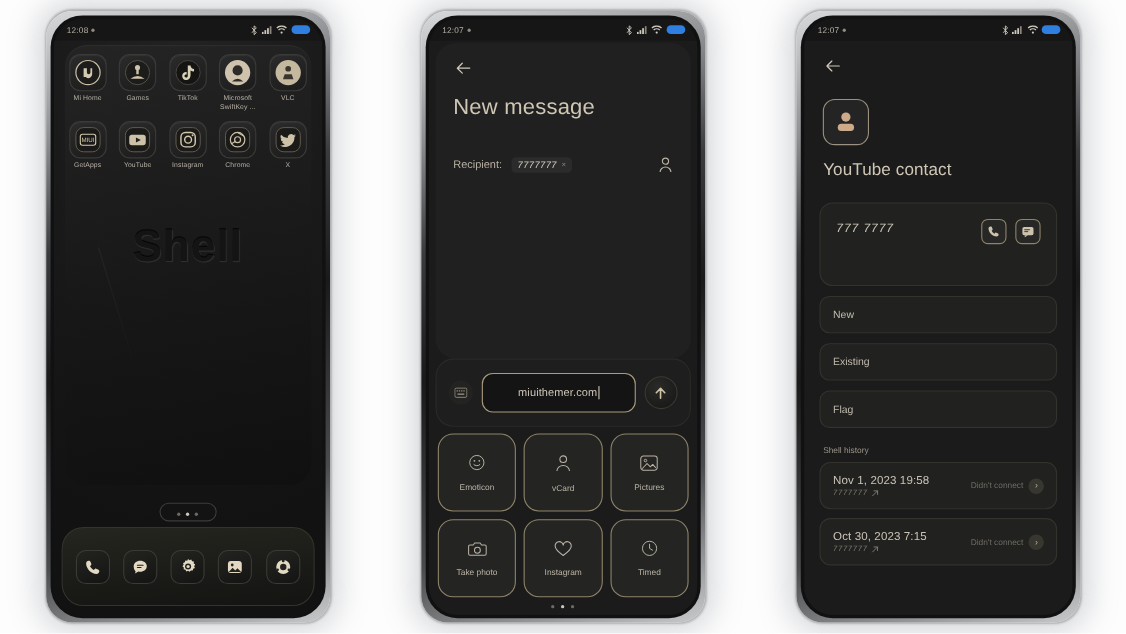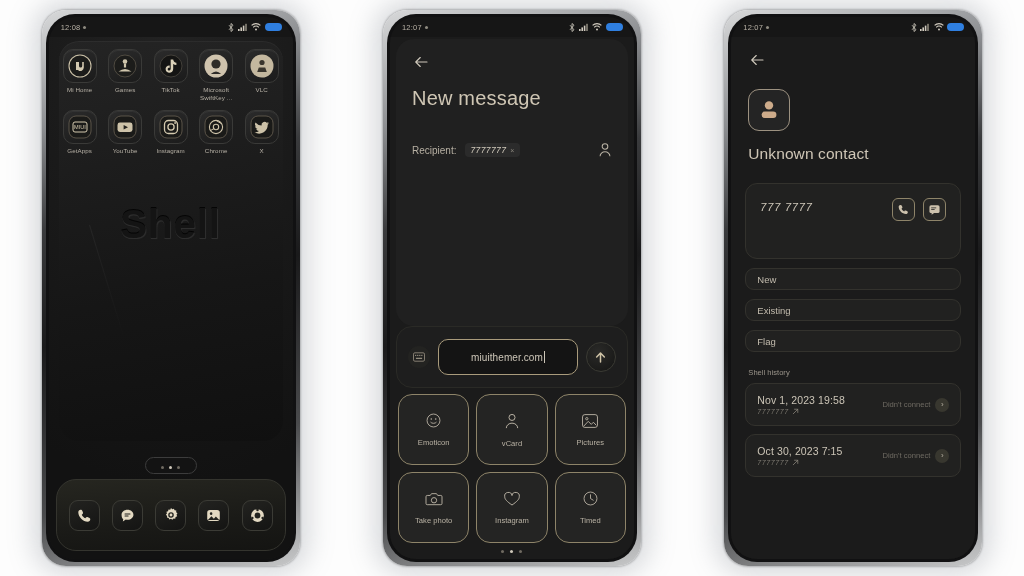--- a/index.html
+++ b/index.html
@@ -350,21 +350,21 @@
   .card-actions { display: flex; gap: 8px; }
   .act-btn {
     width: 23px; height: 23px;
     border-radius: 6px;
     border: 0.7px solid #8e8469;
     background: #272725;
     display: flex; align-items: center; justify-content: center;
   }
   .opt-row {
     margin: 9px 14px 0 14px;
-    height: 22px;
+    height: 34px;
     border-radius: 9px;
     background: #212120;
     border: 0.6px solid #33322d;
     display: flex;
     align-items: center;
     padding: 0 11px;
     font-size: 9.5px;
     color: #c2bbad;
   }
   .sec-title {
@@ -780,21 +780,21 @@
           <div class="contact-head">
             <svg class="backarrow" viewBox="0 0 24 24">
               <path d="M20 12 H5 M11 6 L5 12 L11 18" fill="none" stroke="#cfc8bb" stroke-width="1.5" stroke-linecap="round" stroke-linejoin="round"></path>
             </svg>
             <div class="avatar">
               <svg width="22" height="24" viewBox="0 0 22 24">
                 <circle cx="11" cy="7.4" r="4.2" fill="#cdab8a"></circle>
                 <rect x="3.6" y="13.6" width="14.8" height="6.4" rx="3.2" fill="#cdab8a"></rect>
               </svg>
             </div>
-            <div class="contact-name">Unknown contact</div>
+            <div class="contact-name">YouTube contact</div>
           </div>
 
           <div class="card">
             <span class="phone-num">777 7777</span>
             <span class="card-actions">
               <span class="act-btn">
                 <svg width="13" height="13" viewBox="0 0 18 18">
                   <path d="M5 2.8 c0.9 0 1.4 0.35 1.8 1.3 l0.6 1.6 c0.25 0.7 0.1 1.15-0.45 1.6 l-0.8 0.6 c0.8 1.7 2.05 2.95 3.75 3.75 l0.6-0.8 c0.45-0.55 0.9-0.7 1.6-0.45 l1.6 0.6 c0.95 0.4 1.3 0.9 1.3 1.8 0 1.45-1.15 2.5-2.7 2.5 -5 0-10-5-10-10 0-1.55 1.05-2.7 2.5-2.7z" fill="#cdc2ad"></path>
                 </svg>
               </span>

